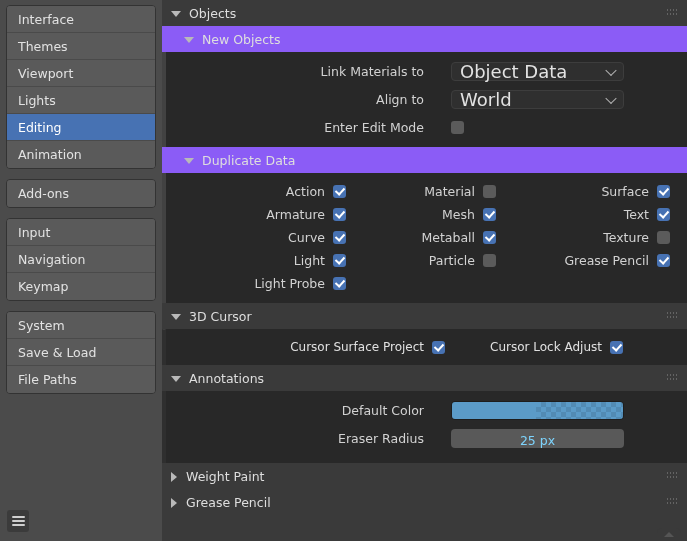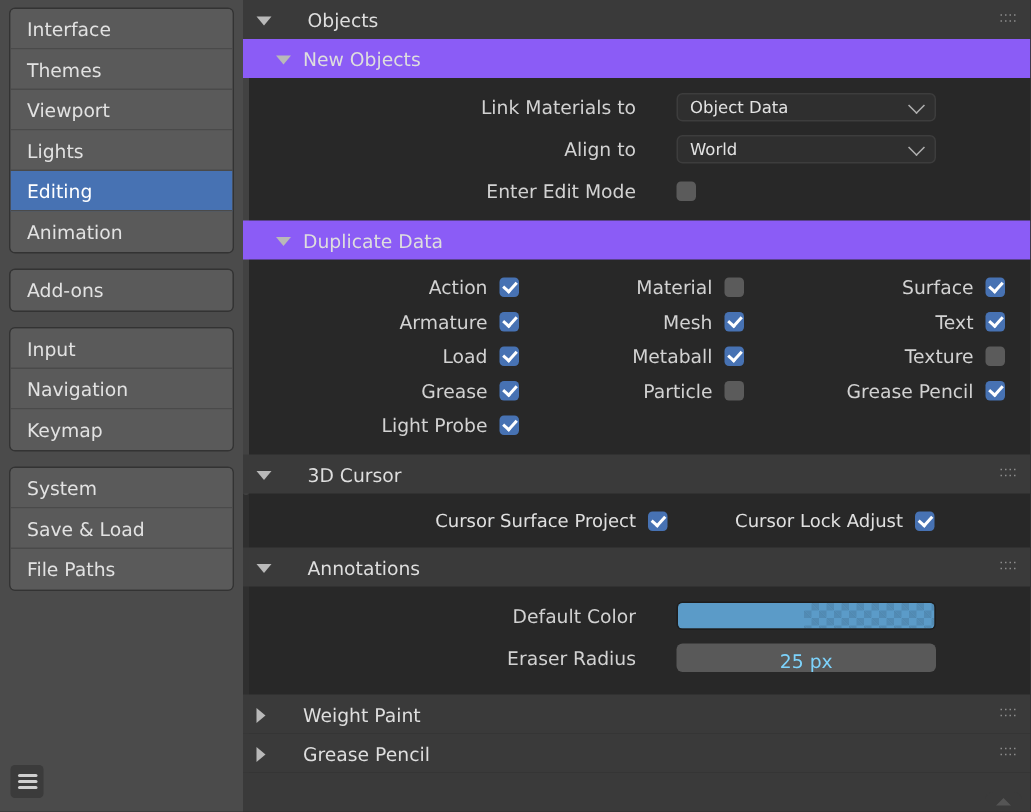--- a/index.html
+++ b/index.html
@@ -81,21 +81,21 @@
   .panel-header{
     height:26px;
     display:flex;align-items:center;
     padding-left:9px;
     box-sizing:border-box;
     cursor:pointer;
     position:relative;
     font-size:12.5px;
     color:#dedede;
   }
-  .panel-header.lvl1{background:#3a3a3a;gap:16px;}
+  .panel-header.lvl1{background:#3a3a3a;}
   .panel-header.lvl2{background:#8b5cf6;padding-left:22px;}
   .tri{
     display:inline-block;
     width:0;height:0;
     margin-right:8px;
     border-left:5px solid transparent;
     border-right:5px solid transparent;
     border-top:6px solid #b9b9b9;
     position:relative;top:1px;
   }
@@ -132,21 +132,21 @@
     white-space:nowrap;
   }
   .dropdown{
     background:#2f2f2f;
     border:1px solid #3d3d3d;
     border-radius:4px;
     height:19px;
     display:flex;align-items:center;
     padding:0 8px;
     color:#e2e2e2;
-    font-size:11px;
+    font-size:18px;
     cursor:pointer;
     box-sizing:border-box;
     position:relative;
   }
   .dropdown .chev{
     position:absolute;right:8px;top:50%;
     width:7px;height:7px;
     border-right:1.6px solid #b0b0b0;
     border-bottom:1.6px solid #b0b0b0;
     transform:translateY(-70%) rotate(45deg);
@@ -350,34 +350,34 @@
         <div class="dupcell">
           <span>Mesh</span>
           <span class="checkbox on" style="background: rgb(71, 114, 179);"></span>
         </div>
         <div class="dupcell">
           <span>Text</span>
           <span class="checkbox on" style="background: rgb(71, 114, 179);"></span>
         </div>
 
         <div class="dupcell">
-          <span>Load</span>
+          <span>Curve</span>
           <span class="checkbox on" style="background: rgb(71, 114, 179);"></span>
         </div>
         <div class="dupcell">
           <span>Metaball</span>
           <span class="checkbox on" style="background: rgb(71, 114, 179);"></span>
         </div>
         <div class="dupcell">
           <span>Texture</span>
           <span class="checkbox"></span>
         </div>
 
         <div class="dupcell">
-          <span>Grease</span>
+          <span>Light</span>
           <span class="checkbox on" style="background: rgb(71, 114, 179);"></span>
         </div>
         <div class="dupcell">
           <span>Particle</span>
           <span class="checkbox"></span>
         </div>
         <div class="dupcell">
           <span>Grease Pencil</span>
           <span class="checkbox on" style="background: rgb(71, 114, 179);"></span>
         </div>

